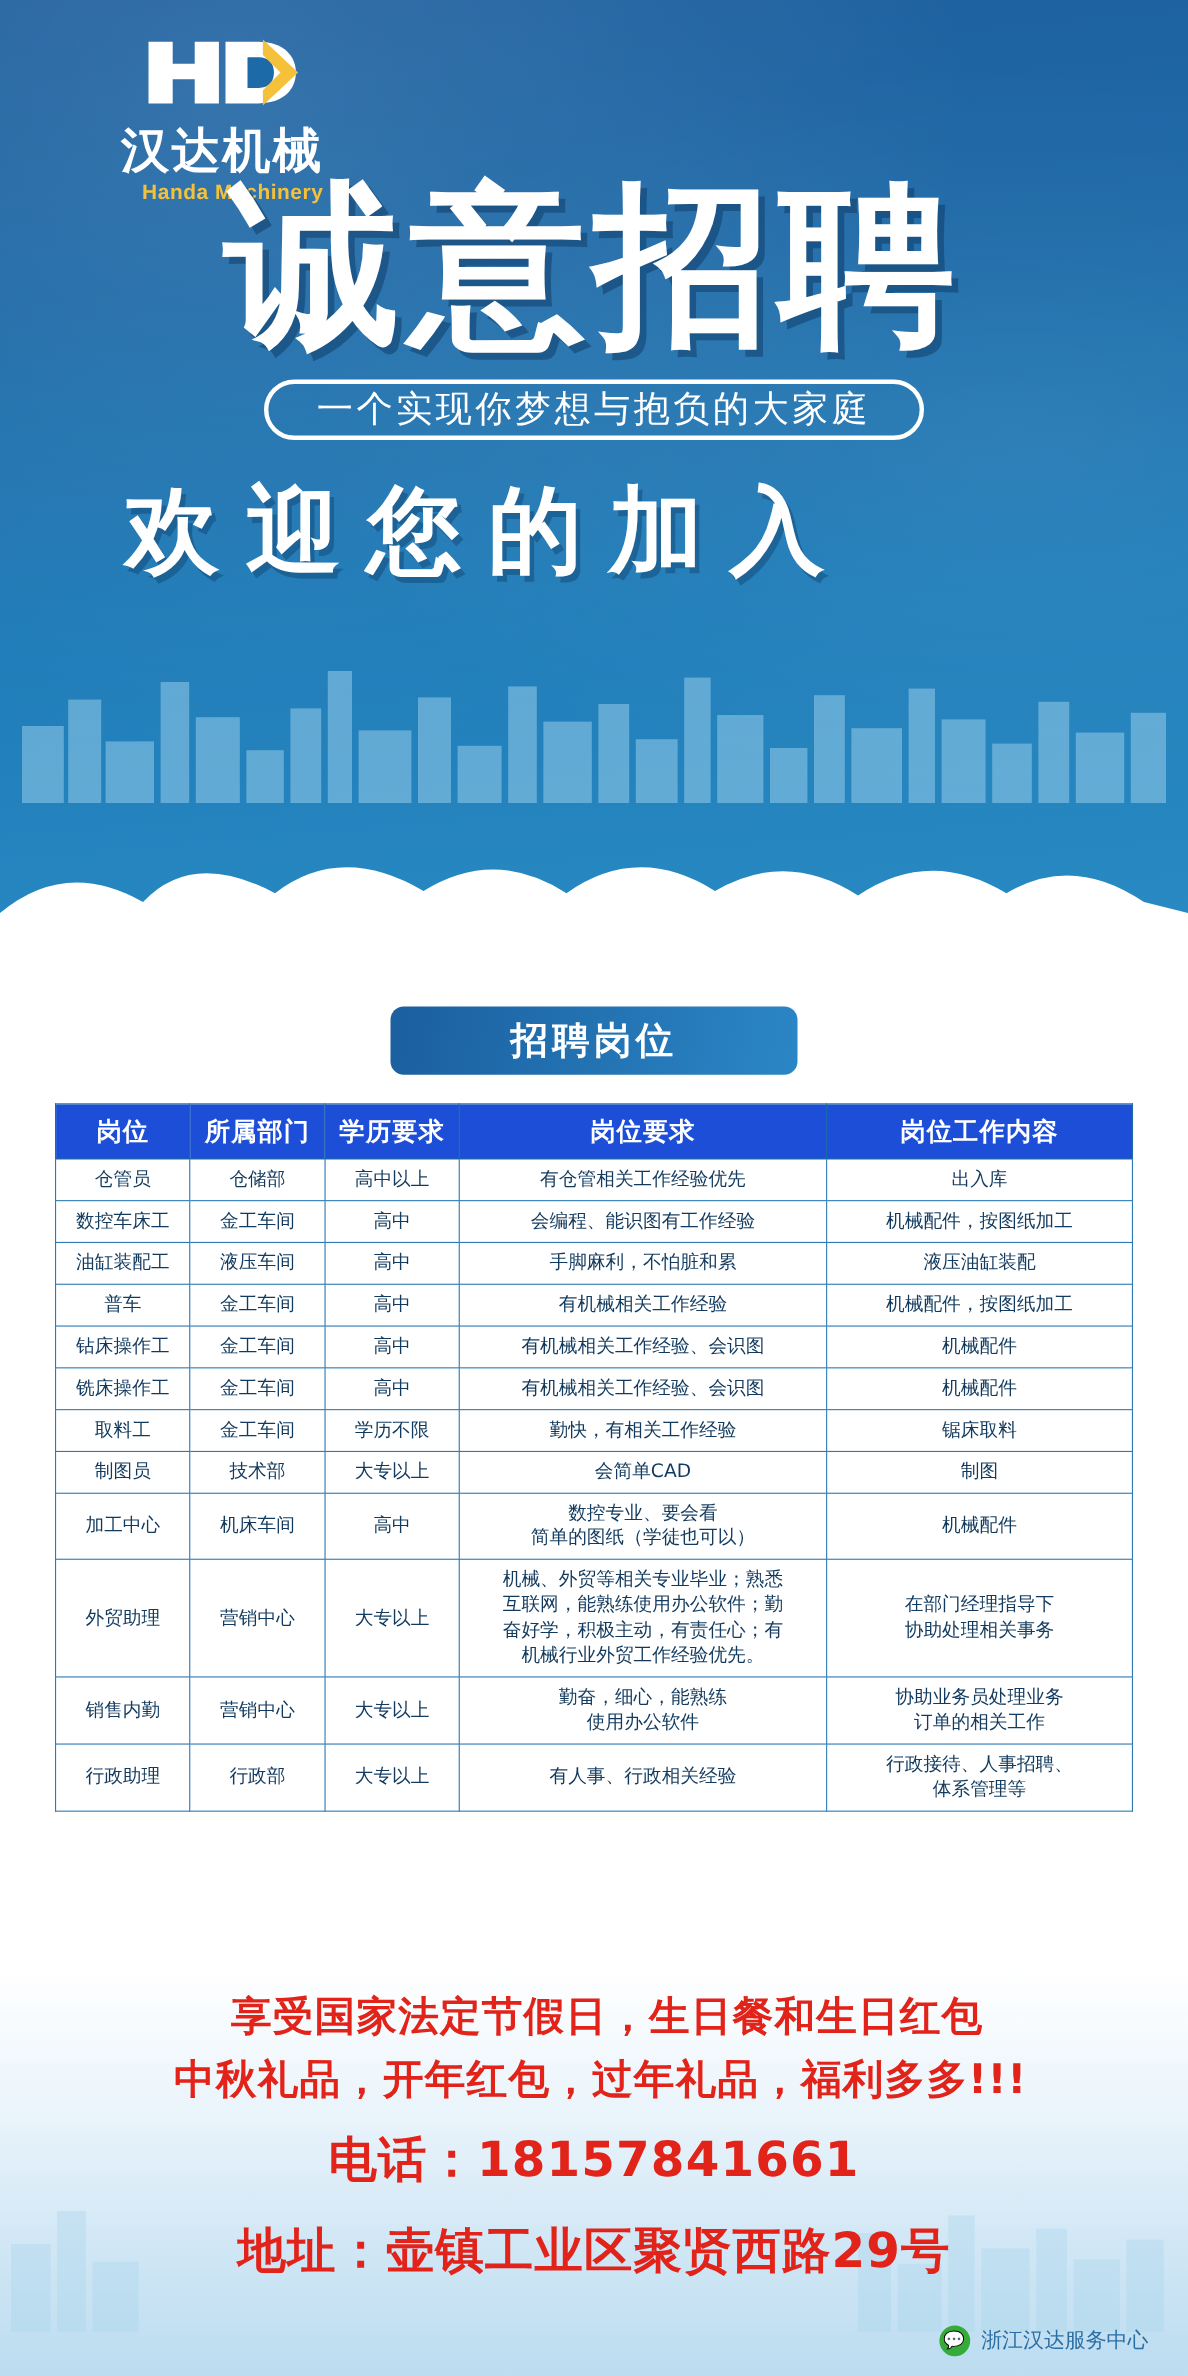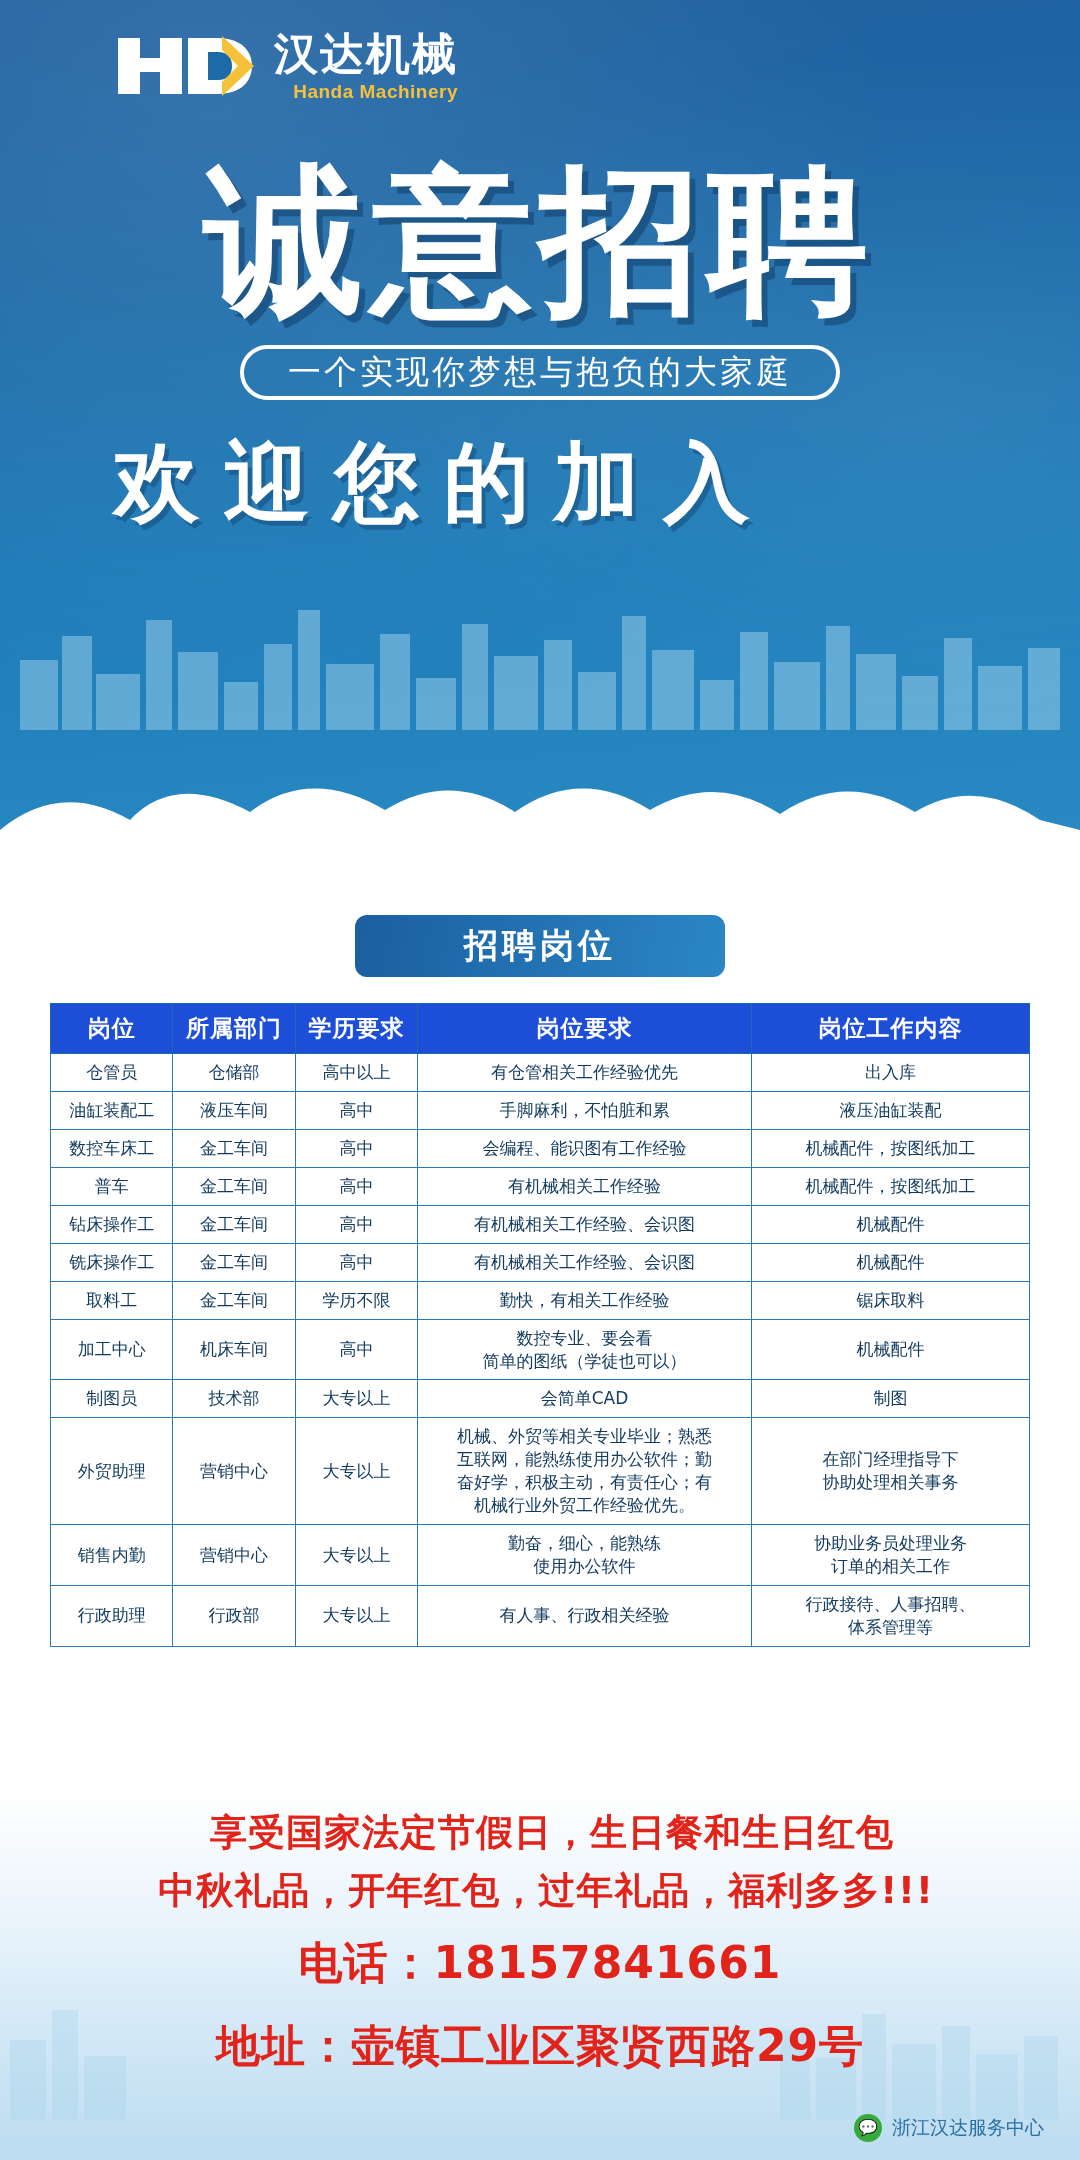--- a/index.html
+++ b/index.html
@@ -26,21 +26,21 @@
     content: "";
     position: absolute; inset: 0;
     background:
       radial-gradient(ellipse at 20% 10%, rgba(255,255,255,0.10), rgba(255,255,255,0) 55%),
       radial-gradient(ellipse at 85% 45%, rgba(255,255,255,0.07), rgba(255,255,255,0) 50%);
   }
 
   
   .logo-row {
     position: absolute; left: 110px; top: 30px;
-    display: flex; align-items: center; gap: 14px;
+    display: flex; align-items: center; gap: 14px; flex-direction: column;
   }
   .logo-mark {
     position: relative;
     width: 150px; height: 72px;
   }
   .logo-mark svg { display: block; }
   .logo-text { display: flex; flex-direction: column; justify-content: center; line-height: 1; }
   .logo-cn {
     font-size: 44px; font-weight: bold; color: #ffffff; letter-spacing: 2px;
     font-family: "DejaVu Sans", sans-serif;
@@ -251,32 +251,32 @@
       </thead>
       <tbody id="jobs-body">
           <tr>
             <td class="c0">仓管员</td>
             <td class="c1">仓储部</td>
             <td class="c2">高中以上</td>
             <td class="c3">有仓管相关工作经验优先</td>
             <td class="c4">出入库</td>
           </tr>
           <tr>
+            <td class="c0">数控车床工</td>
+            <td class="c1">金工车间</td>
+            <td class="c2">高中</td>
+            <td class="c3">会编程、能识图有工作经验</td>
+            <td class="c4">机械配件，按图纸加工</td>
+          </tr>
+          <tr>
             <td class="c0">油缸装配工</td>
             <td class="c1">液压车间</td>
             <td class="c2">高中</td>
             <td class="c3">手脚麻利，不怕脏和累</td>
             <td class="c4">液压油缸装配</td>
-          </tr>
-          <tr>
-            <td class="c0">数控车床工</td>
-            <td class="c1">金工车间</td>
-            <td class="c2">高中</td>
-            <td class="c3">会编程、能识图有工作经验</td>
-            <td class="c4">机械配件，按图纸加工</td>
           </tr>
           <tr>
             <td class="c0">普车</td>
             <td class="c1">金工车间</td>
             <td class="c2">高中</td>
             <td class="c3">有机械相关工作经验</td>
             <td class="c4">机械配件，按图纸加工</td>
           </tr>
           <tr>
             <td class="c0">钻床操作工</td>
@@ -291,34 +291,34 @@
             <td class="c2">高中</td>
             <td class="c3">有机械相关工作经验、会识图</td>
             <td class="c4">机械配件</td>
           </tr>
           <tr>
             <td class="c0">取料工</td>
             <td class="c1">金工车间</td>
             <td class="c2">学历不限</td>
             <td class="c3">勤快，有相关工作经验</td>
             <td class="c4">锯床取料</td>
-          </tr>
-          <tr>
-            <td class="c0">加工中心</td>
-            <td class="c1">机床车间</td>
-            <td class="c2">高中</td>
-            <td class="c3">数控专业、要会看<br>简单的图纸（学徒也可以）</td>
-            <td class="c4">机械配件</td>
           </tr>
           <tr>
             <td class="c0">制图员</td>
             <td class="c1">技术部</td>
             <td class="c2">大专以上</td>
             <td class="c3">会简单CAD</td>
             <td class="c4">制图</td>
+          </tr>
+          <tr>
+            <td class="c0">加工中心</td>
+            <td class="c1">机床车间</td>
+            <td class="c2">高中</td>
+            <td class="c3">数控专业、要会看<br>简单的图纸（学徒也可以）</td>
+            <td class="c4">机械配件</td>
           </tr>
           <tr>
             <td class="c0">外贸助理</td>
             <td class="c1">营销中心</td>
             <td class="c2">大专以上</td>
             <td class="c3">机械、外贸等相关专业毕业；熟悉<br>互联网，能熟练使用办公软件；勤<br>奋好学，积极主动，有责任心；有<br>机械行业外贸工作经验优先。</td>
             <td class="c4">在部门经理指导下<br>协助处理相关事务</td>
           </tr>
           <tr>
             <td class="c0">销售内勤</td>

